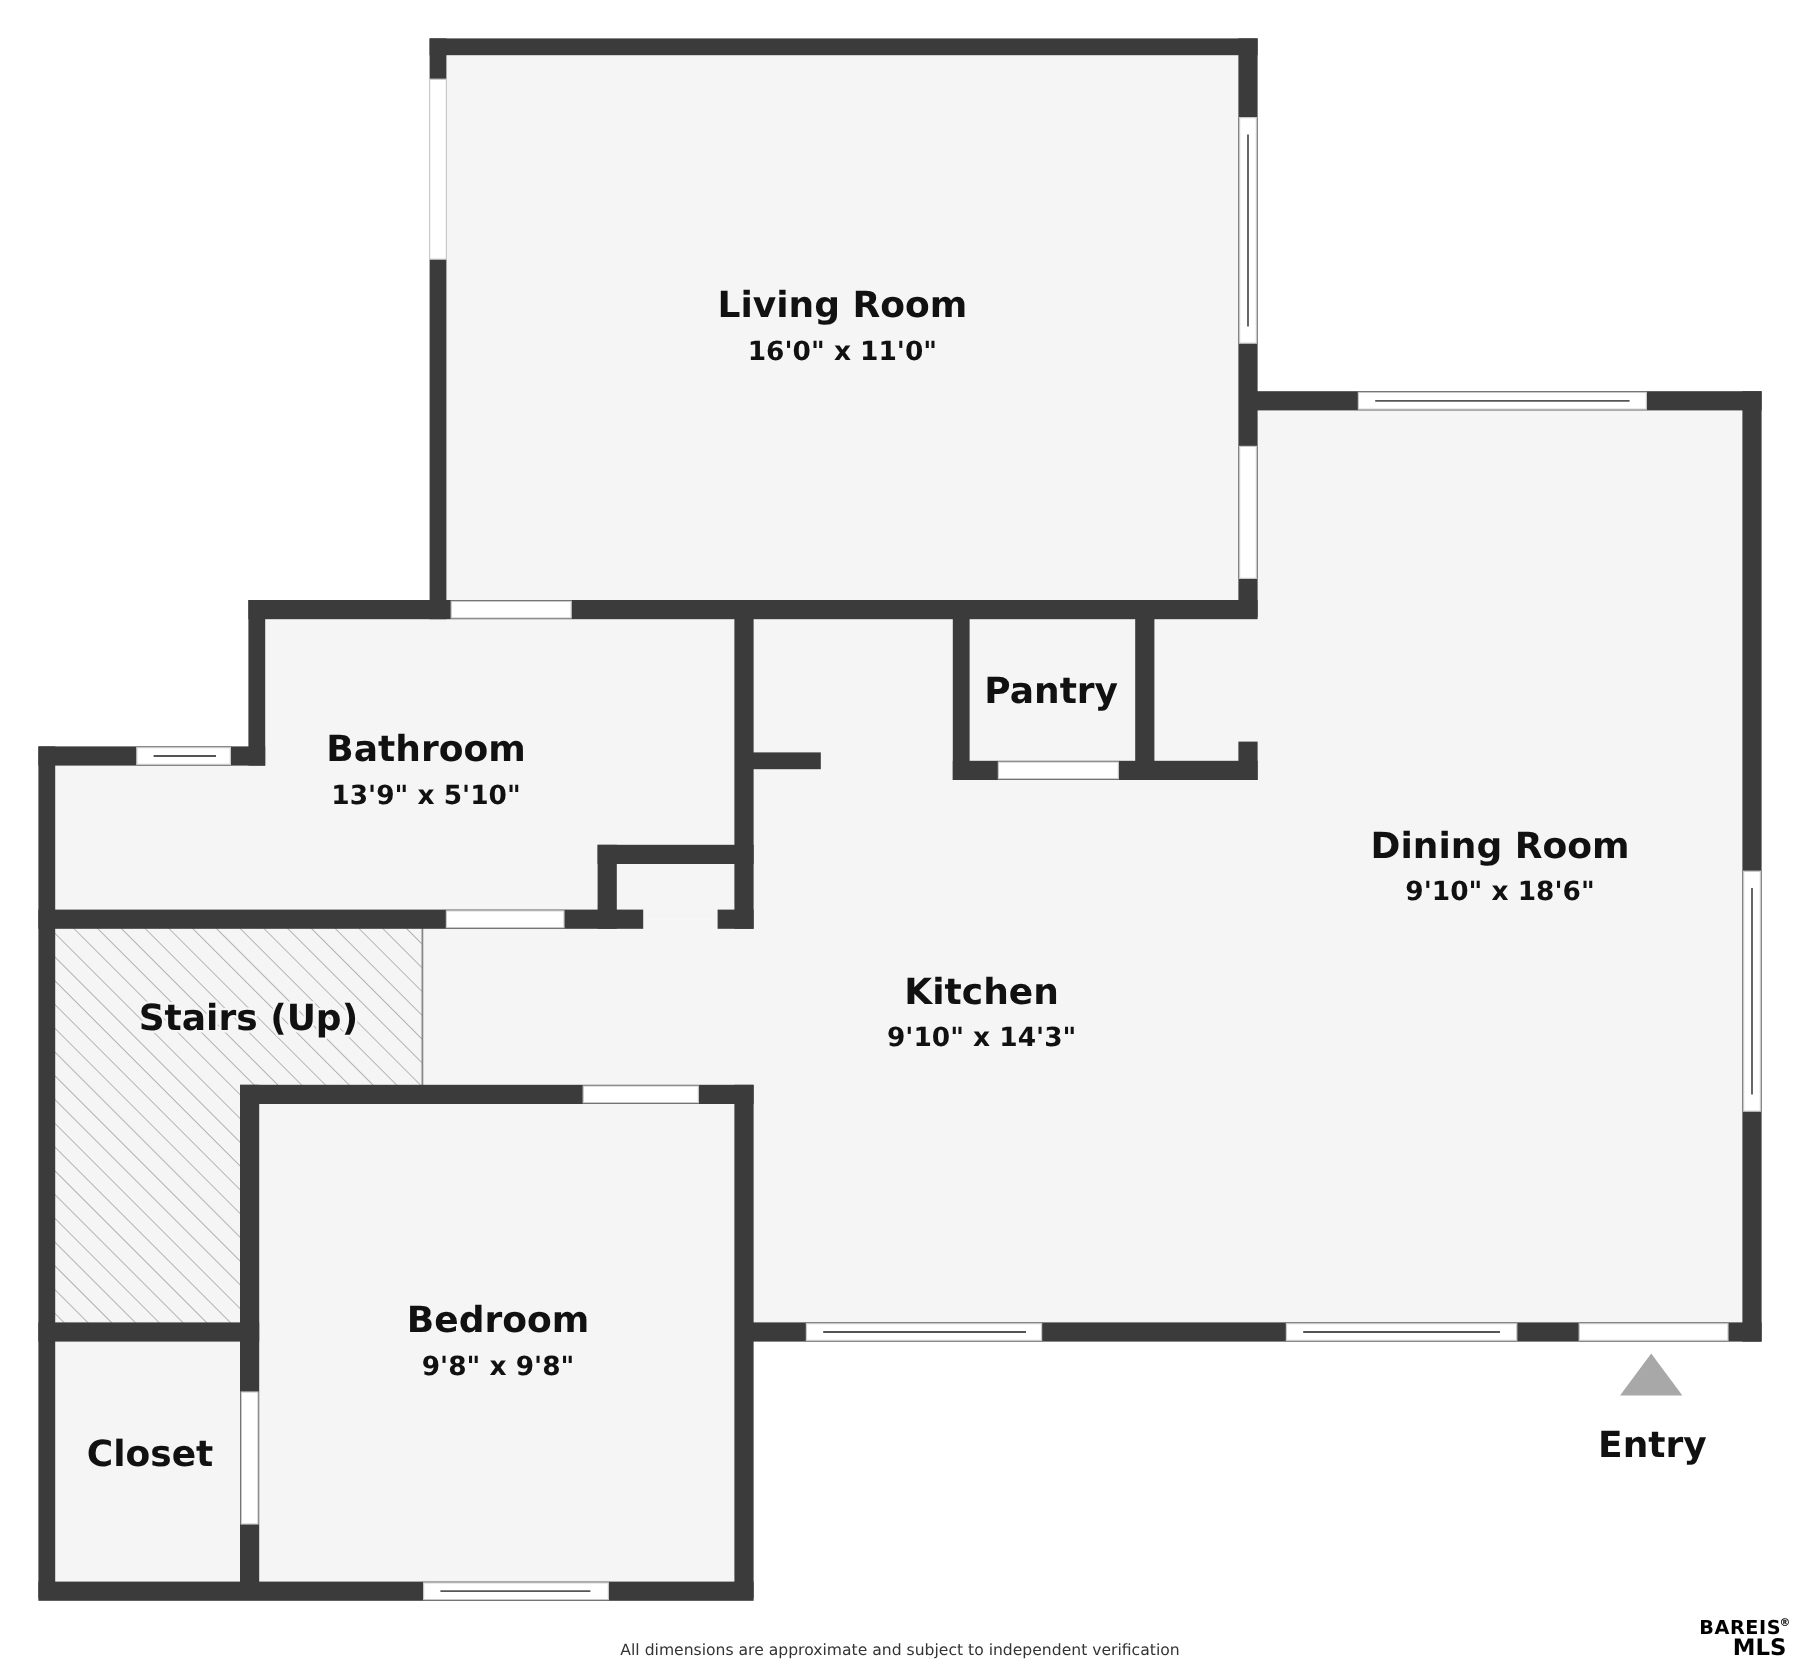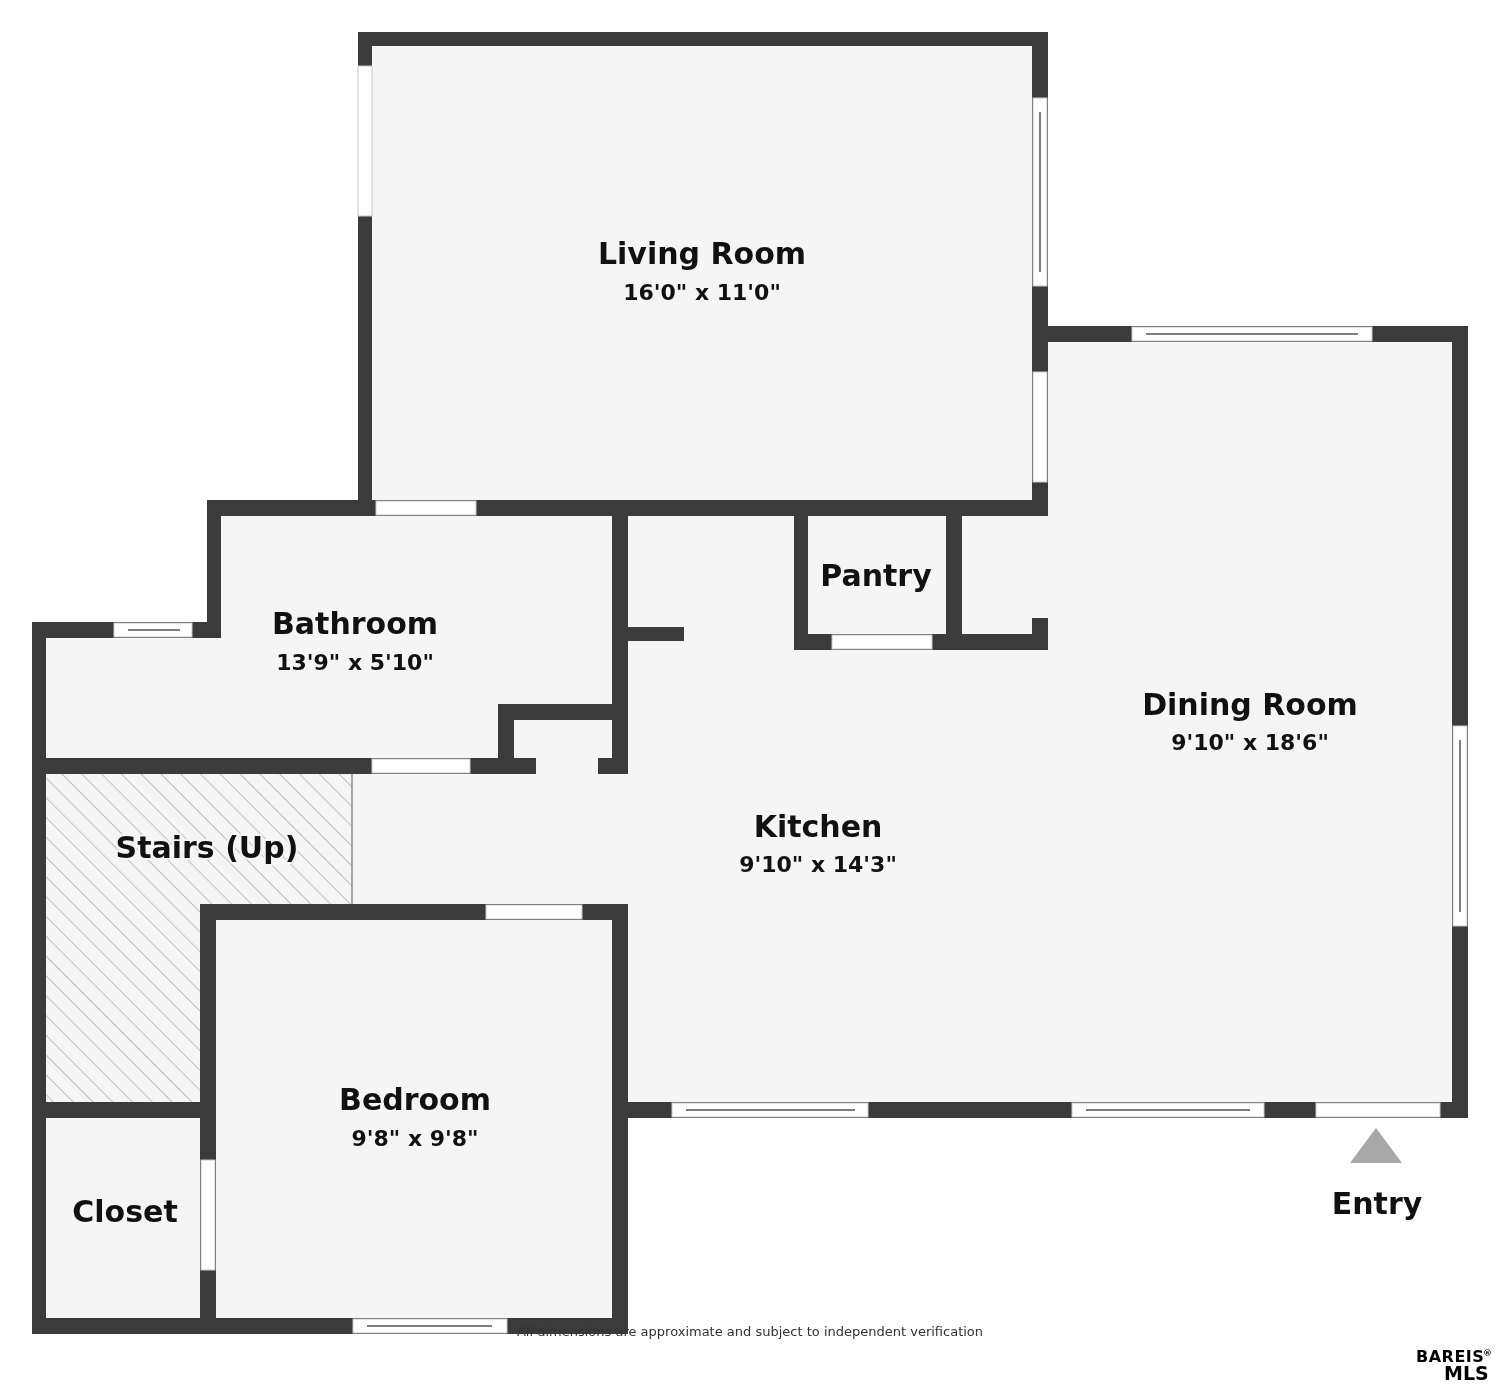--- a/index.html
+++ b/index.html
@@ -5,21 +5,21 @@
   html, body { margin: 0; padding: 0; background: #ffffff; }
   body { width: 1500px; height: 1395px; position: relative; overflow: hidden; font-family: "DejaVu Sans", sans-serif; }
   svg { position: absolute; left: 0; top: 0; }
   .wall { fill: #3b3b3b; }
   .floor { fill: #f5f5f5; }
   .opening { fill: #ffffff; stroke: #c8c8c8; stroke-width: 1; }
   .win-line { stroke: #555; stroke-width: 1.5; fill: none; }
   .room-name { font-family: "DejaVu Sans", sans-serif; font-weight: bold; font-size: 30px; fill: #111; text-anchor: middle; }
   .room-dim { font-family: "DejaVu Sans", sans-serif; font-weight: bold; font-size: 22px; fill: #111; text-anchor: middle; }
   .label-halo { paint-order: stroke; stroke: #f5f5f5; stroke-width: 4px; stroke-linejoin: round; }
-  .disclaimer { position: absolute; left: 0; width: 1500px; top: 1324px; text-align: center; font-family: "DejaVu Sans", sans-serif; font-size: 13px; color: #333; }
+  .disclaimer { position: absolute; left: 0; width: 1500px; top: 1368px; text-align: center; font-family: "DejaVu Sans", sans-serif; font-size: 13px; color: #333; }
   .logo { position: absolute; left: 1416px; top: 1348px; width: 76px; height: 36px; color: #000000; font-family: "DejaVu Sans", sans-serif; font-weight: bold; }
   .logo .l1 { font-size: 16px; letter-spacing: 0.5px; line-height: 18px; }
   .logo .l2 { font-size: 19px; line-height: 14px; padding-left: 28px; }
   .logo .reg { position: absolute; right: 0; top: 0; font-size: 9px; }
 </style>
 </head>
 <body>
 
 <svg width="1500" height="1395" viewBox="0 0 1500 1395">
   <defs>

